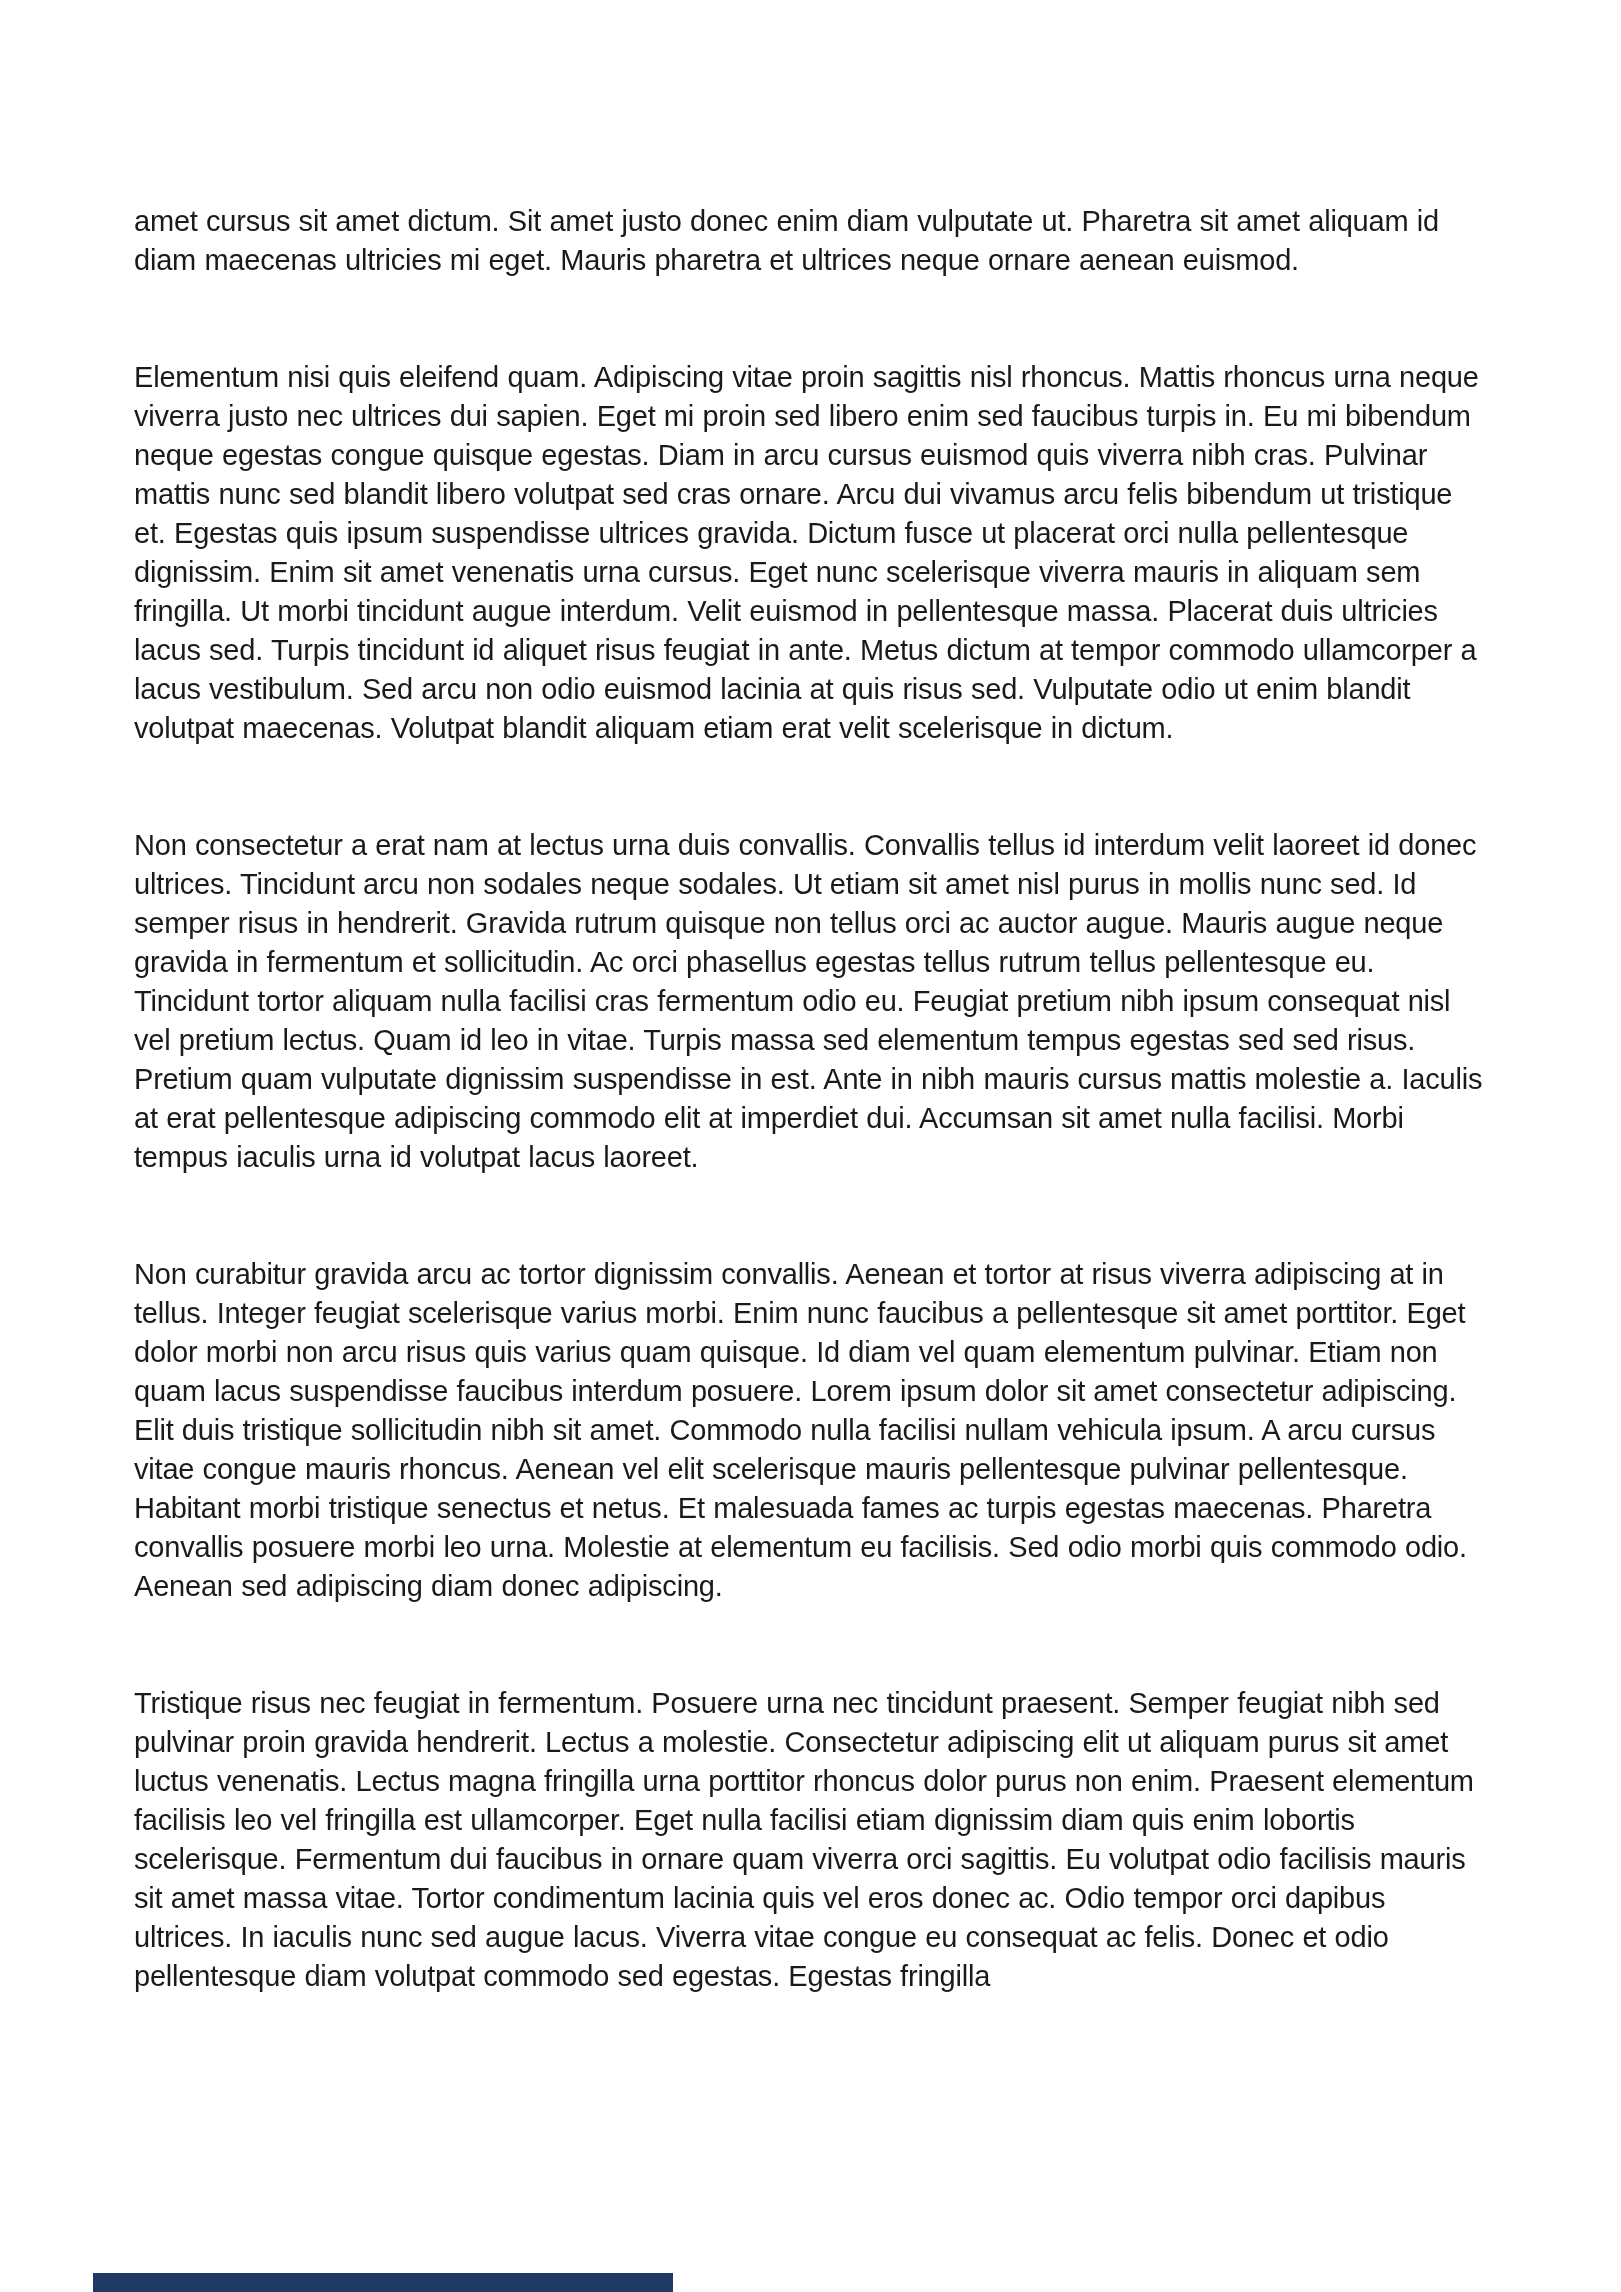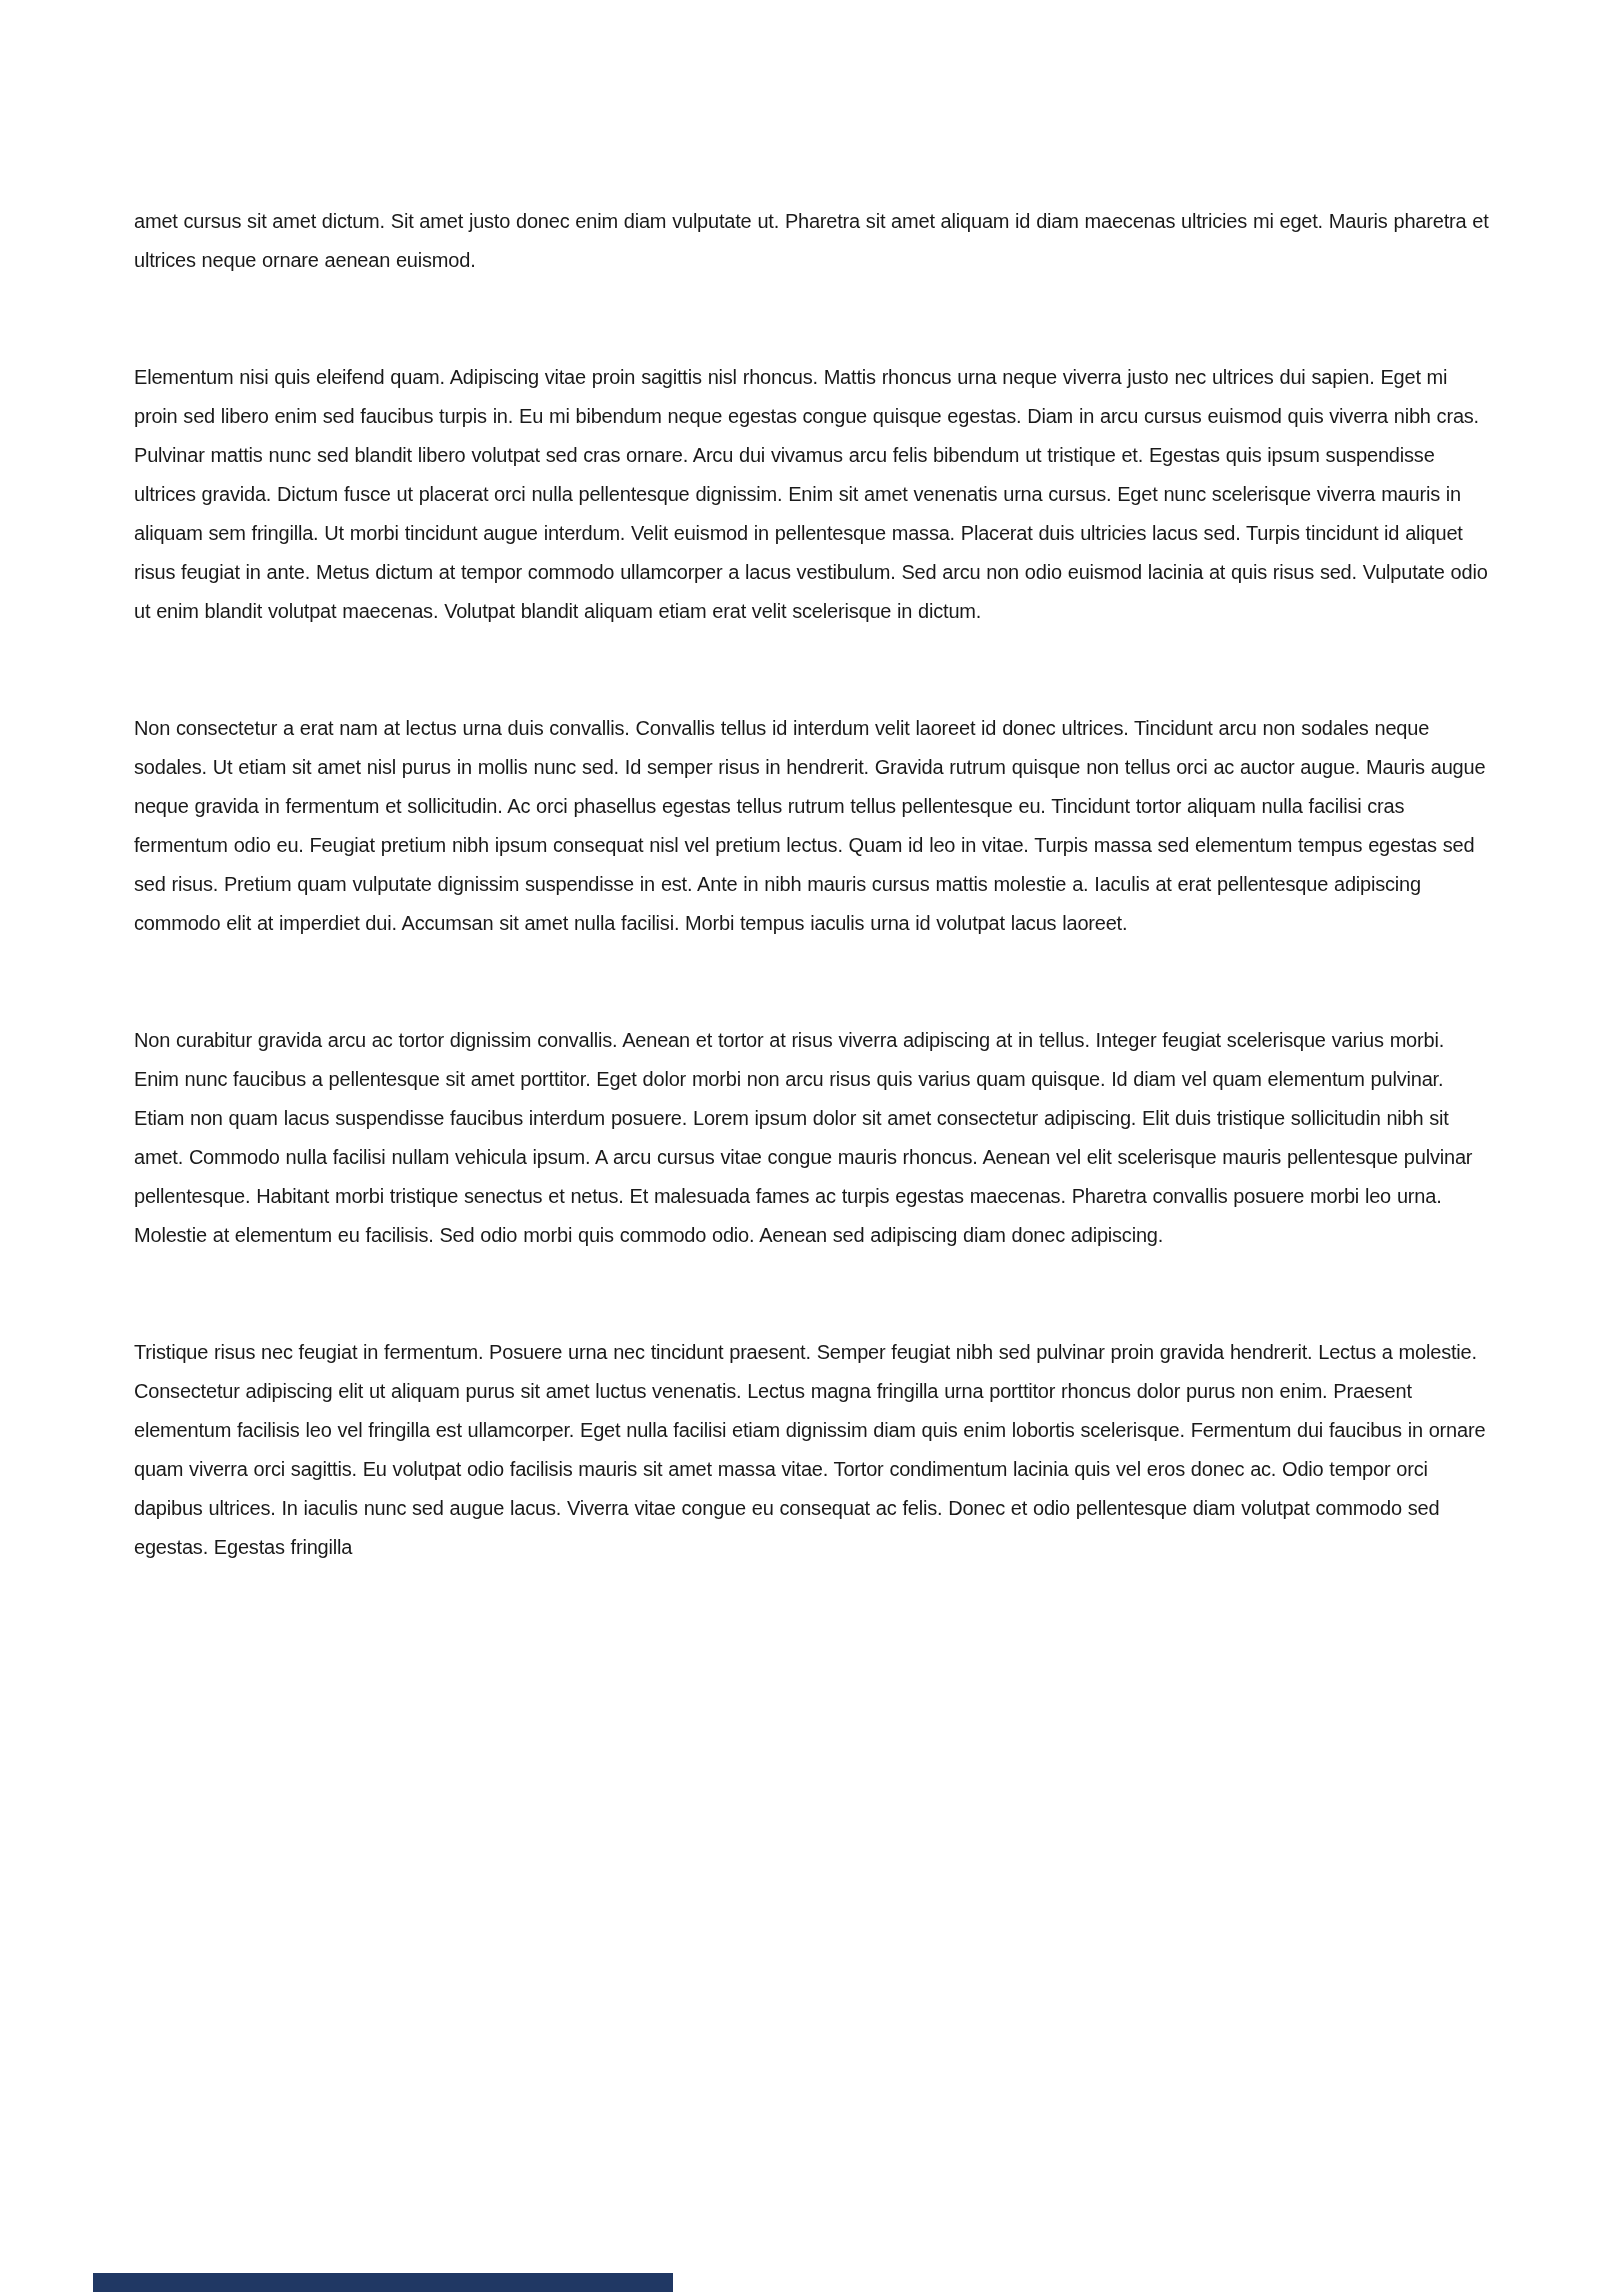--- a/index.html
+++ b/index.html
@@ -20,21 +20,21 @@
     background: #ffffff;
   }
   .content {
     position: absolute;
     left: 134px;
     top: 202px;
     width: 1357px;
   }
   .para {
     margin: 0 0 78px 0;
-    font-size: 20px;
+    font-size: 29px;
     line-height: 39px;
     letter-spacing: -0.2px;
     color: #1a1a1a;
     text-align: left;
     word-spacing: 0.5px;
   }
   .bottom-bar {
     position: absolute;
     left: 93px;
     bottom: 0;

